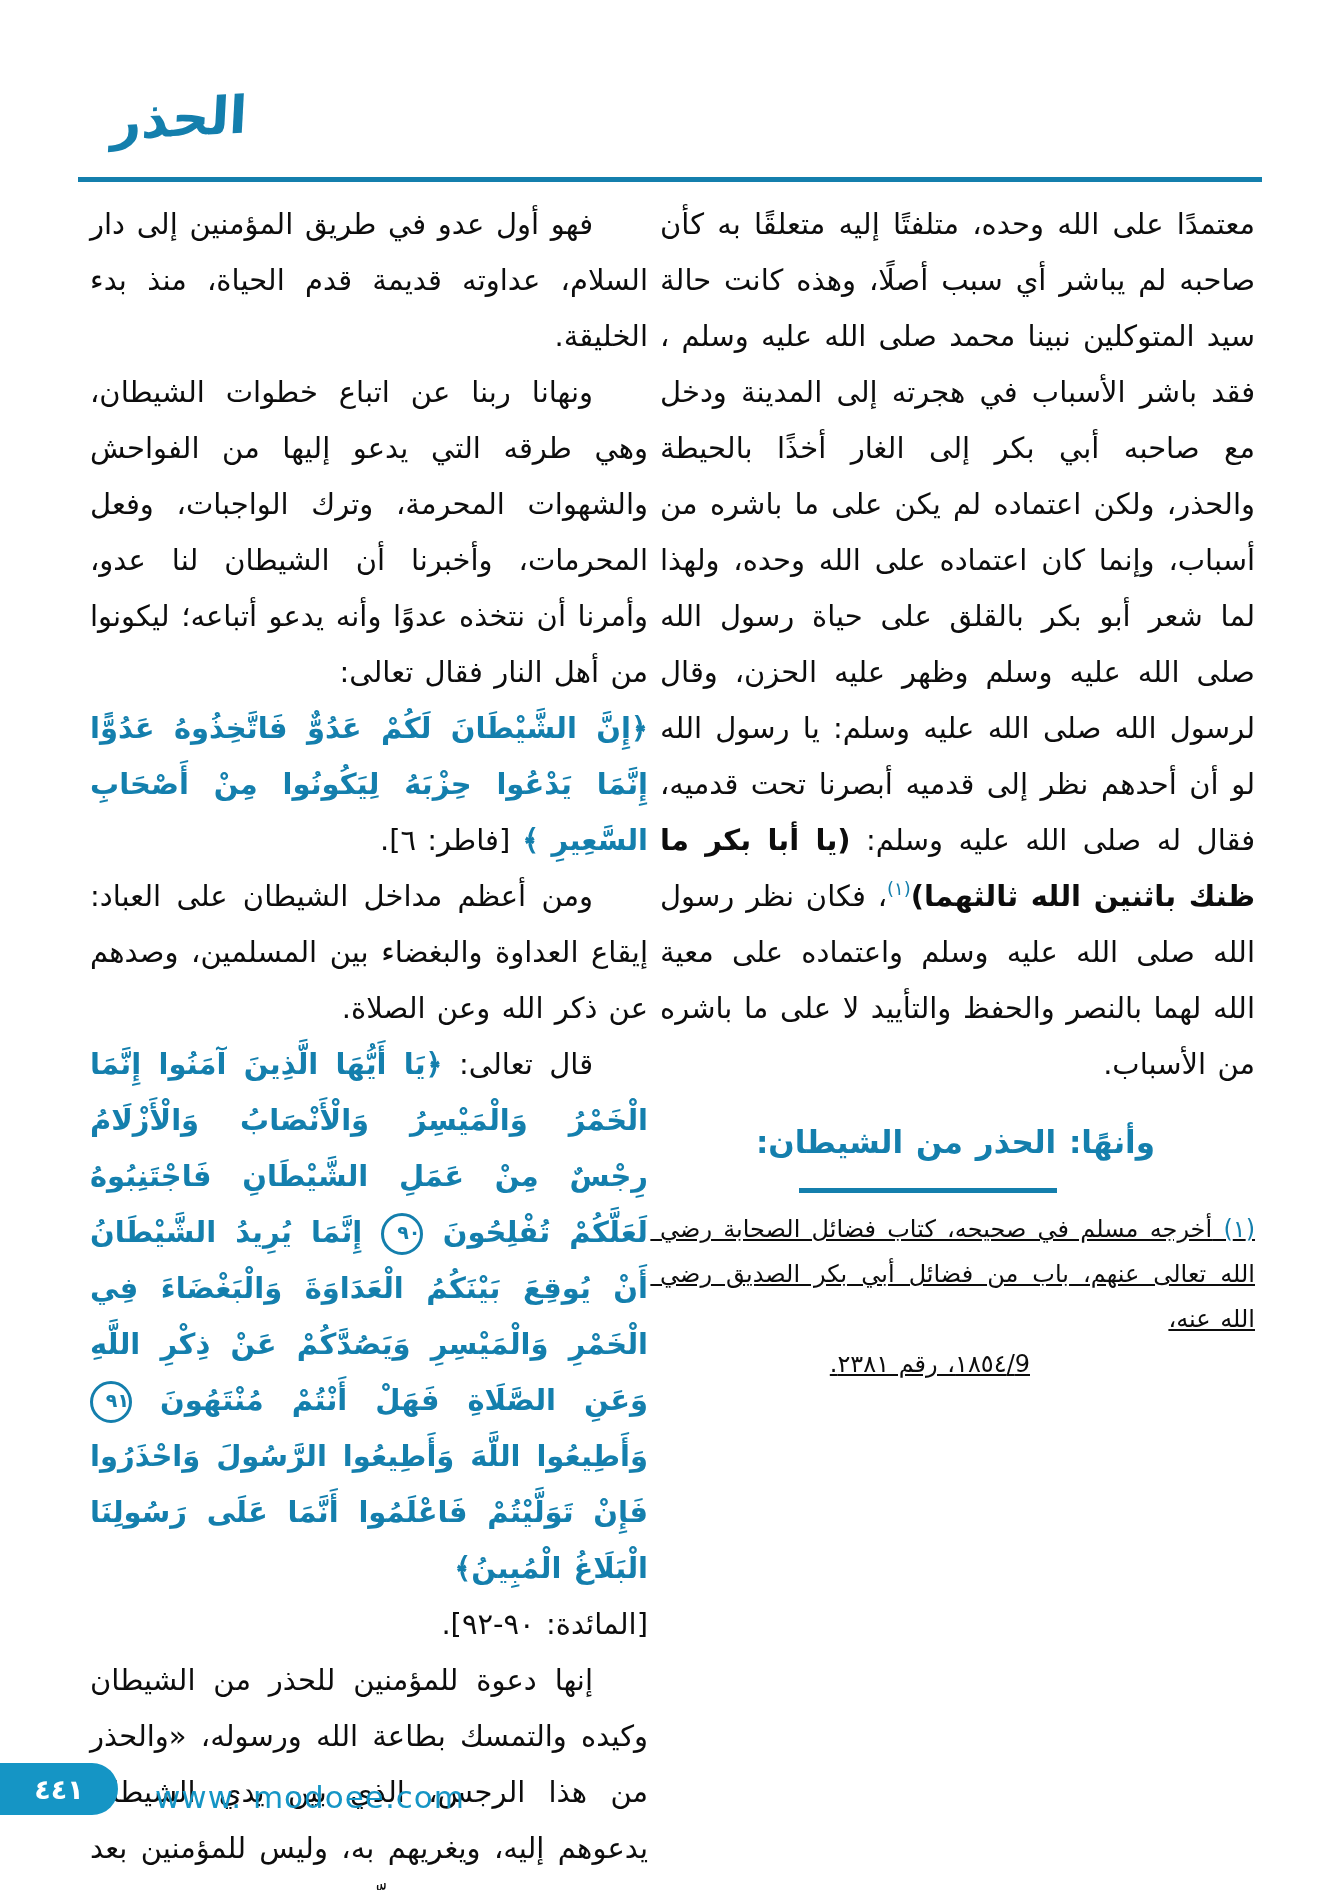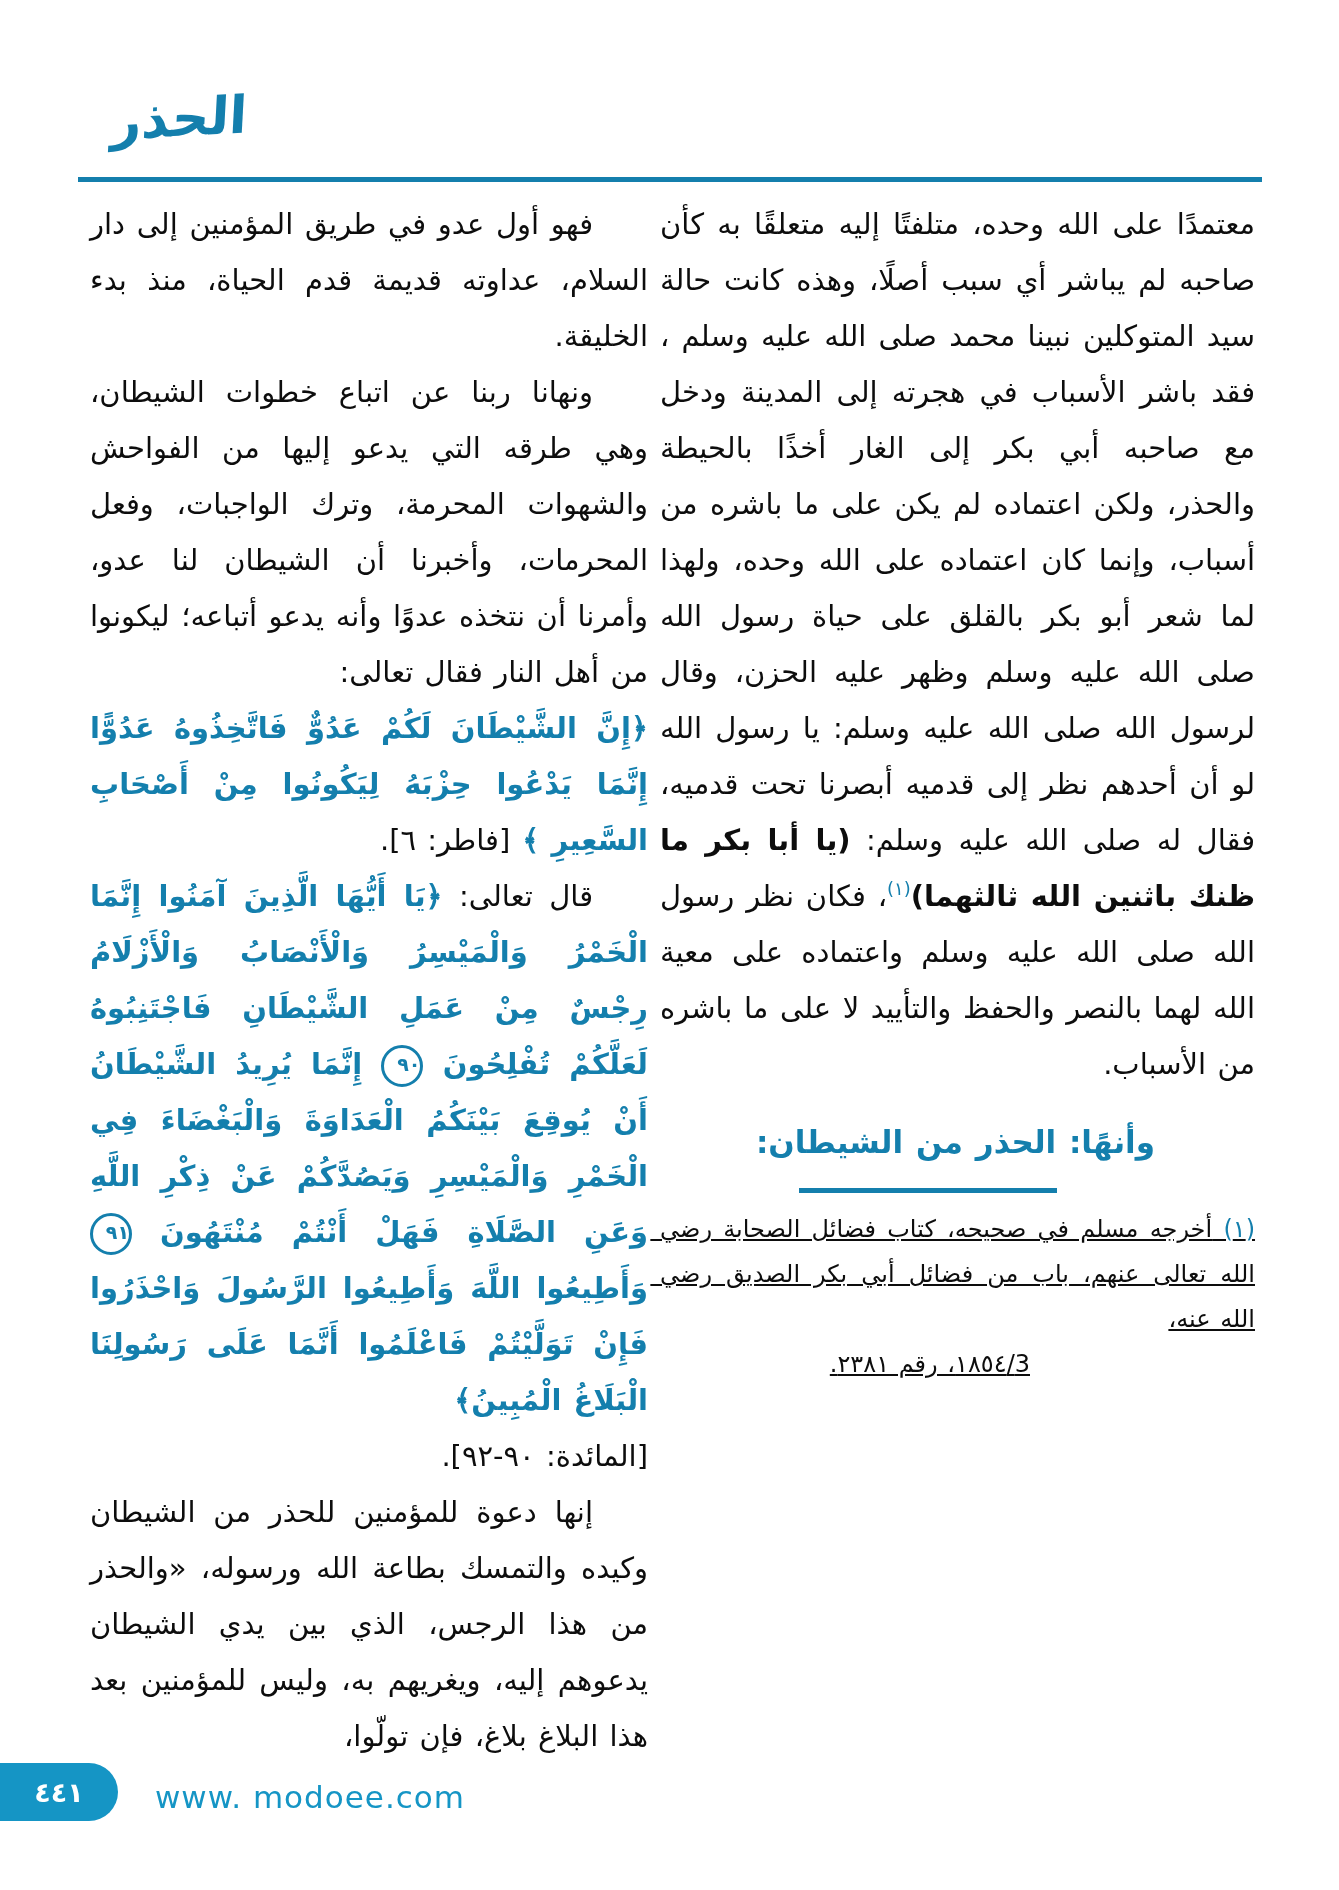--- a/index.html
+++ b/index.html
@@ -80,21 +80,21 @@
     margin:0;
     font-size:24px;line-height:45px;
     text-align:justify;
     text-decoration:underline;
   }
   .run-fnmark{color:var(--accent);}
   .fn-indent{display:inline-block;width:225px;}
   
   .page-badge{
     position:absolute;left:0;top:1763px;
-    width:118px;height:58px;
+    width:118px;height:52px;
     background:var(--accent-bright);
     border-radius:0 33px 33px 0;
     color:#ffffff;
     font-size:27px;font-weight:bold;
     display:flex;align-items:center;justify-content:center;
     direction:rtl;
   }
   .site-link{
     position:absolute;left:155px;top:1779px;
     color:var(--accent-bright);
@@ -109,26 +109,27 @@
 <div class="page">
 
   <div class="chapter-title">الحذر</div>
 
   <div class="header-rule"></div>
 
   <div class="col col-right">
       <p class="para"><span class="run run-body">معتمدًا على الله وحده، متلفتًا إليه متعلقًا به كأن صاحبه لم يباشر أي سبب أصلًا، وهذه كانت حالة سيد المتوكلين نبينا محمد صلى الله عليه وسلم ، فقد باشر الأسباب في هجرته إلى المدينة ودخل مع صاحبه أبي بكر إلى الغار أخذًا بالحيطة والحذر، ولكن اعتماده لم يكن على ما باشره من أسباب، وإنما كان اعتماده على الله وحده، ولهذا لما شعر أبو بكر بالقلق على حياة رسول الله صلى الله عليه وسلم وظهر عليه الحزن، وقال لرسول الله صلى الله عليه وسلم: يا رسول الله لو أن أحدهم نظر إلى قدميه أبصرنا تحت قدميه، فقال له صلى الله عليه وسلم: </span><span class="run run-bold">(يا أبا بكر ما ظنك باثنين الله ثالثهما)</span><span class="run run-fnref">(١)</span><span class="run run-body">، فكان نظر رسول الله صلى الله عليه وسلم واعتماده على معية الله لهما بالنصر والحفظ والتأييد لا على ما باشره من الأسباب.</span></p>
       <h2 class="heading">وأنهًا: الحذر من الشيطان:</h2>
       <div class="fn-sep"></div>
-      <p class="footnote"><span class="run run-fnmark">(١) </span><span class="run run-fn">أخرجه مسلم في صحيحه، كتاب فضائل الصحابة رضي الله تعالى عنهم، باب من فضائل أبي بكر الصديق رضي الله عنه،</span><br><span class="fn-indent"></span><span class="run run-fn">3/١٨٥٤، رقم ٢٣٨١.</span></p>
+      <p class="footnote"><span class="run run-fnmark">(١) </span><span class="run run-fn">أخرجه مسلم في صحيحه، كتاب فضائل الصحابة رضي الله تعالى عنهم، باب من فضائل أبي بكر الصديق رضي الله عنه،</span><br><span class="fn-indent"></span><span class="run run-fn">9/١٨٥٤، رقم ٢٣٨١.</span></p>
     </div>
 
   <div class="col col-left">
       <p class="para indent"><span class="run run-body">فهو أول عدو في طريق المؤمنين إلى دار السلام، عداوته قديمة قدم الحياة، منذ بدء الخليقة.</span></p>
       <p class="para indent"><span class="run run-body">ونهانا ربنا عن اتباع خطوات الشيطان، وهي طرقه التي يدعو إليها من الفواحش والشهوات المحرمة، وترك الواجبات، وفعل المحرمات، وأخبرنا أن الشيطان لنا عدو، وأمرنا أن نتخذه عدوًا وأنه يدعو أتباعه؛ ليكونوا من أهل النار فقال تعالى:</span><br><span class="run run-quran">﴿إِنَّ الشَّيْطَانَ لَكُمْ عَدُوٌّ فَاتَّخِذُوهُ عَدُوًّا إِنَّمَا يَدْعُوا حِزْبَهُ لِيَكُونُوا مِنْ أَصْحَابِ السَّعِيرِ ﴾ </span><span class="run run-cite">[فاطر: ٦].</span></p>
+      <p class="para indent"><span class="run run-body">ومن أعظم مداخل الشيطان على العباد: إيقاع العداوة والبغضاء بين المسلمين، وصدهم عن ذكر الله وعن الصلاة.</span></p>
       <p class="para indent"><span class="run run-body">قال تعالى: </span><span class="run run-quran">﴿يَا أَيُّهَا الَّذِينَ آمَنُوا إِنَّمَا الْخَمْرُ وَالْمَيْسِرُ وَالْأَنْصَابُ وَالْأَزْلَامُ رِجْسٌ مِنْ عَمَلِ الشَّيْطَانِ فَاجْتَنِبُوهُ لَعَلَّكُمْ تُفْلِحُونَ </span><span class="ayah">٩٠</span><span class="run run-quran"> إِنَّمَا يُرِيدُ الشَّيْطَانُ أَنْ يُوقِعَ بَيْنَكُمُ الْعَدَاوَةَ وَالْبَغْضَاءَ فِي الْخَمْرِ وَالْمَيْسِرِ وَيَصُدَّكُمْ عَنْ ذِكْرِ اللَّهِ وَعَنِ الصَّلَاةِ فَهَلْ أَنْتُمْ مُنْتَهُونَ </span><span class="ayah">٩١</span><span class="run run-quran"> وَأَطِيعُوا اللَّهَ وَأَطِيعُوا الرَّسُولَ وَاحْذَرُوا فَإِنْ تَوَلَّيْتُمْ فَاعْلَمُوا أَنَّمَا عَلَى رَسُولِنَا الْبَلَاغُ الْمُبِينُ﴾</span><br><span class="run run-cite">[المائدة: ٩٠-٩٢].</span></p>
       <p class="para indent"><span class="run run-body">إنها دعوة للمؤمنين للحذر من الشيطان وكيده والتمسك بطاعة الله ورسوله، «والحذر من هذا الرجس، الذي بين يدي الشيطان يدعوهم إليه، ويغريهم به، وليس للمؤمنين بعد هذا البلاغ بلاغ، فإن تولّوا،</span></p>
     </div>
 
   <div class="page-badge">
     <span>٤٤١</span>
   </div>
 
   <div class="site-link">www. modoee.com</div>
 

